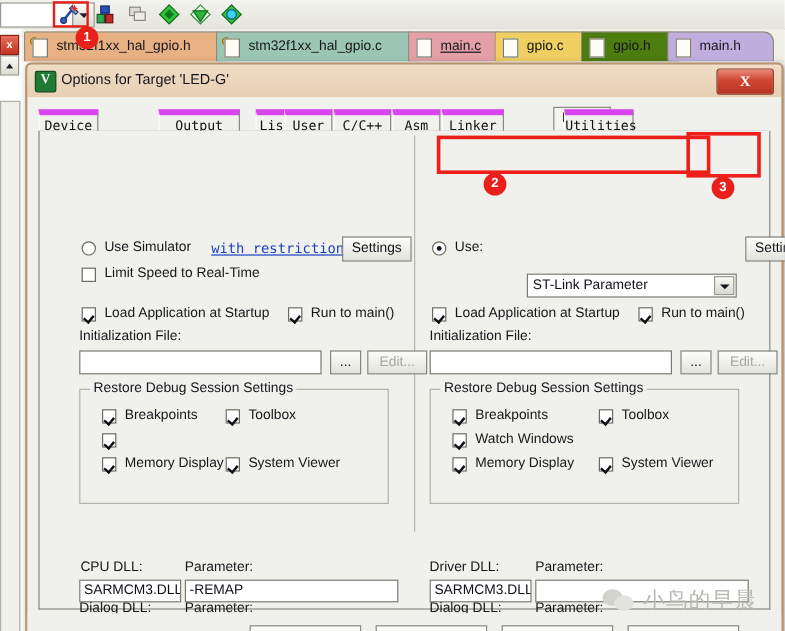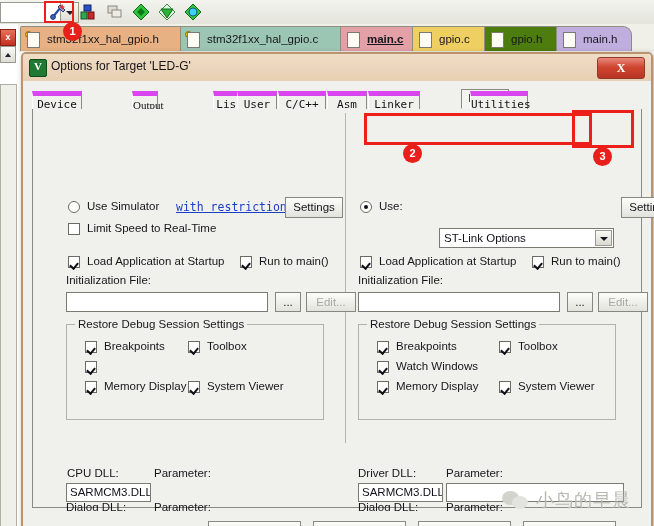--- a/index.html
+++ b/index.html
@@ -155,31 +155,31 @@
         <div class="doc"></div>
         <div class="lbl">stm32f1xx_hal_gpio.h</div>
       </div>
       <div class="ftab" style="left: 162px; width: 170px; background: rgb(156, 198, 180);">
         <div class="key"></div>
         <div class="doc"></div>
         <div class="lbl">stm32f1xx_hal_gpio.c</div>
       </div>
       <div class="ftab" style="left: 322px; width: 82px; background: rgb(227, 160, 166);">
         <div class="doc"></div>
-        <div class="lbl" style="font-weight: bold; text-decoration: underline;">main.c</div>
+        <div class="lbl" style="font-weight: normal; text-decoration: underline;">main.c</div>
       </div>
       <div class="ftab" style="left: 394px; width: 82px; background: rgb(239, 206, 98);">
         <div class="doc"></div>
         <div class="lbl">gpio.c</div>
       </div>
       <div class="ftab" style="left: 466px; width: 82px; background: #4d7c0f;">
         <div class="doc"></div>
         <div class="lbl">gpio.h</div>
       </div>
-      <div class="ftab" style="left: 538px; width: 76px; background: rgb(192, 174, 222);">
+      <div class="ftab" style="left: 538px; width: 89px; background: rgb(192, 174, 222);">
         <div class="doc"></div>
         <div class="lbl">main.h</div>
       </div>
     </div>
 </div>
 
 <div id="badge1" class="badge">1</div>
 
 <div id="dialog">
 
@@ -187,21 +187,21 @@
     <div id="app-icon"></div>
     <div id="dlg-title">Options for Target 'LED-G'</div>
     <div id="btn-close">X</div>
   </div>
 
   <div id="dlg-body">
 
     <div id="opttabs">
         <div class="otab" style="left: 0px; width: 50px;">Device</div>
         <div class="otab" style="left: 51px; width: 48px; margin-top: 40px;">Target</div>
-        <div class="otab" style="left: 100px; width: 26px; font-family: Liberation Serif, serif;">Output</div>
+        <div class="otab" style="left: 100px; width: 68px;">Output</div>
         <div class="otab" style="left: 151px; width: 53px; margin-left: 30px;">Listing</div>
         <div class="otab" style="left: 205px; width: 40px;">User</div>
         <div class="otab" style="left: 246px; width: 48px;">C/C++</div>
         <div class="otab" style="left: 295px; width: 40px;">Asm</div>
         <div class="otab" style="left: 336px; width: 52px;">Linker</div>
         <div class="otab sel" style="left: 389px; width: 48px; margin-left: 40px;">Debug</div>
         <div class="otab" style="left: 438px; width: 58px;">Utilities</div>
       </div>
     <div id="tabline"></div>
 
@@ -234,29 +234,30 @@
       <div class="lbl" style="left:174px;top:231px">Toolbox</div>
       <div class="cbx on" style="left:52px;top:252px"></div>
       <div class="cbx on" style="left:52px;top:272px"></div>
       <div class="lbl" style="left:71px;top:271px">Memory Display</div>
       <div class="cbx on" style="left:155px;top:272px"></div>
       <div class="lbl" style="left:174px;top:271px">System Viewer</div>
 
       <div class="lbl" style="left:34px;top:358px">CPU DLL:</div>
       <div class="lbl" style="left:121px;top:358px">Parameter:</div>
       <div class="txt" style="left:33px;top:374px;width:85px;height:19px">SARMCM3.DLL</div>
+      <div class="txt" style="left:121px;top:374px;width:178px;height:19px">-REMAP</div>
       <div class="lbl" style="left:33px;top:392px">Dialog DLL:</div>
       <div class="lbl" style="left:121px;top:392px">Parameter:</div>
       <div class="txt" style="left:33px;top:412px;width:85px;height:19px">DCM.DLL</div>
       <div class="txt" style="left:121px;top:412px;width:178px;height:19px">-pCM3</div>
 
       <div class="rad on" style="left:327px;top:92px"></div>
       <div class="lbl" style="left:346px;top:91px">Use:</div>
       <div id="combo">
-        <div class="val">ST-Link Options</div>
+        <div class="val">ST-Link Parameter</div>
         <div class="arr"></div>
       </div>
       <div class="btn" style="left:588px;top:88px;width:58px;height:21px;line-height:19px">Settings</div>
 
       <div class="cbx on" style="left:327px;top:147px"></div>
       <div class="lbl" style="left:346px;top:146px">Load Application at Startup</div>
       <div class="cbx on" style="left:499px;top:147px"></div>
       <div class="lbl" style="left:518px;top:146px">Run to main()</div>
 
       <div class="lbl" style="left:325px;top:165px">Initialization File:</div>

